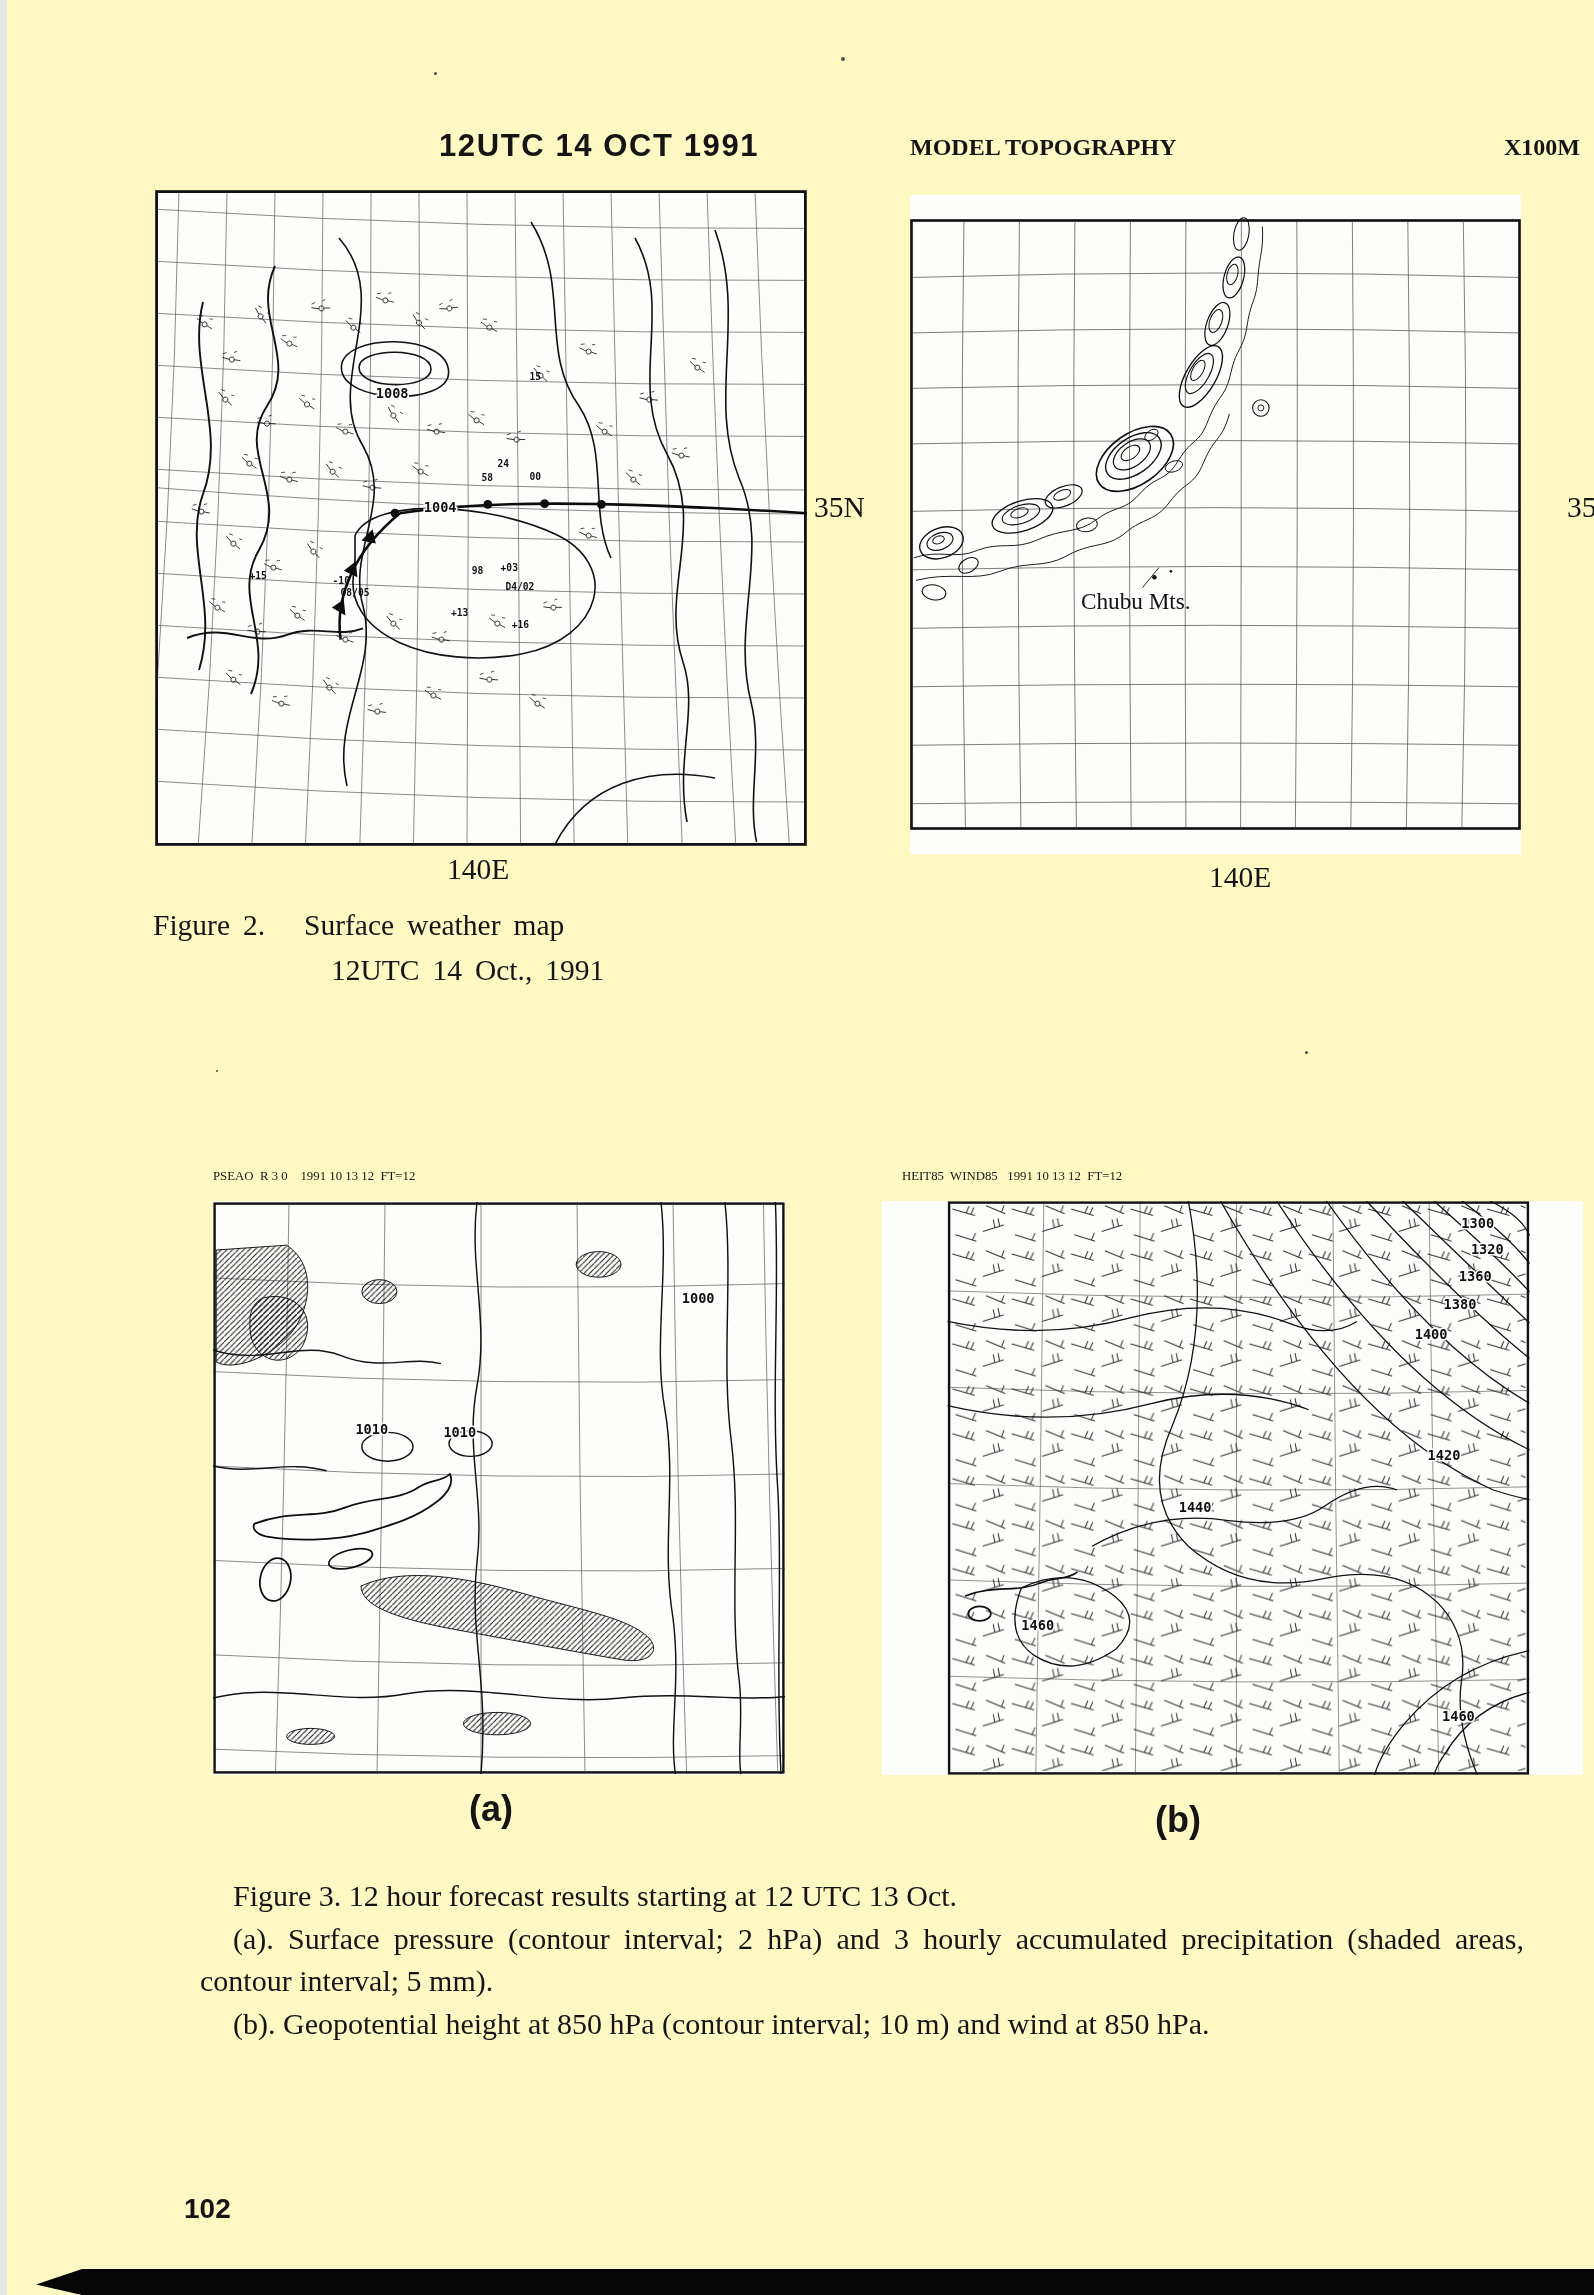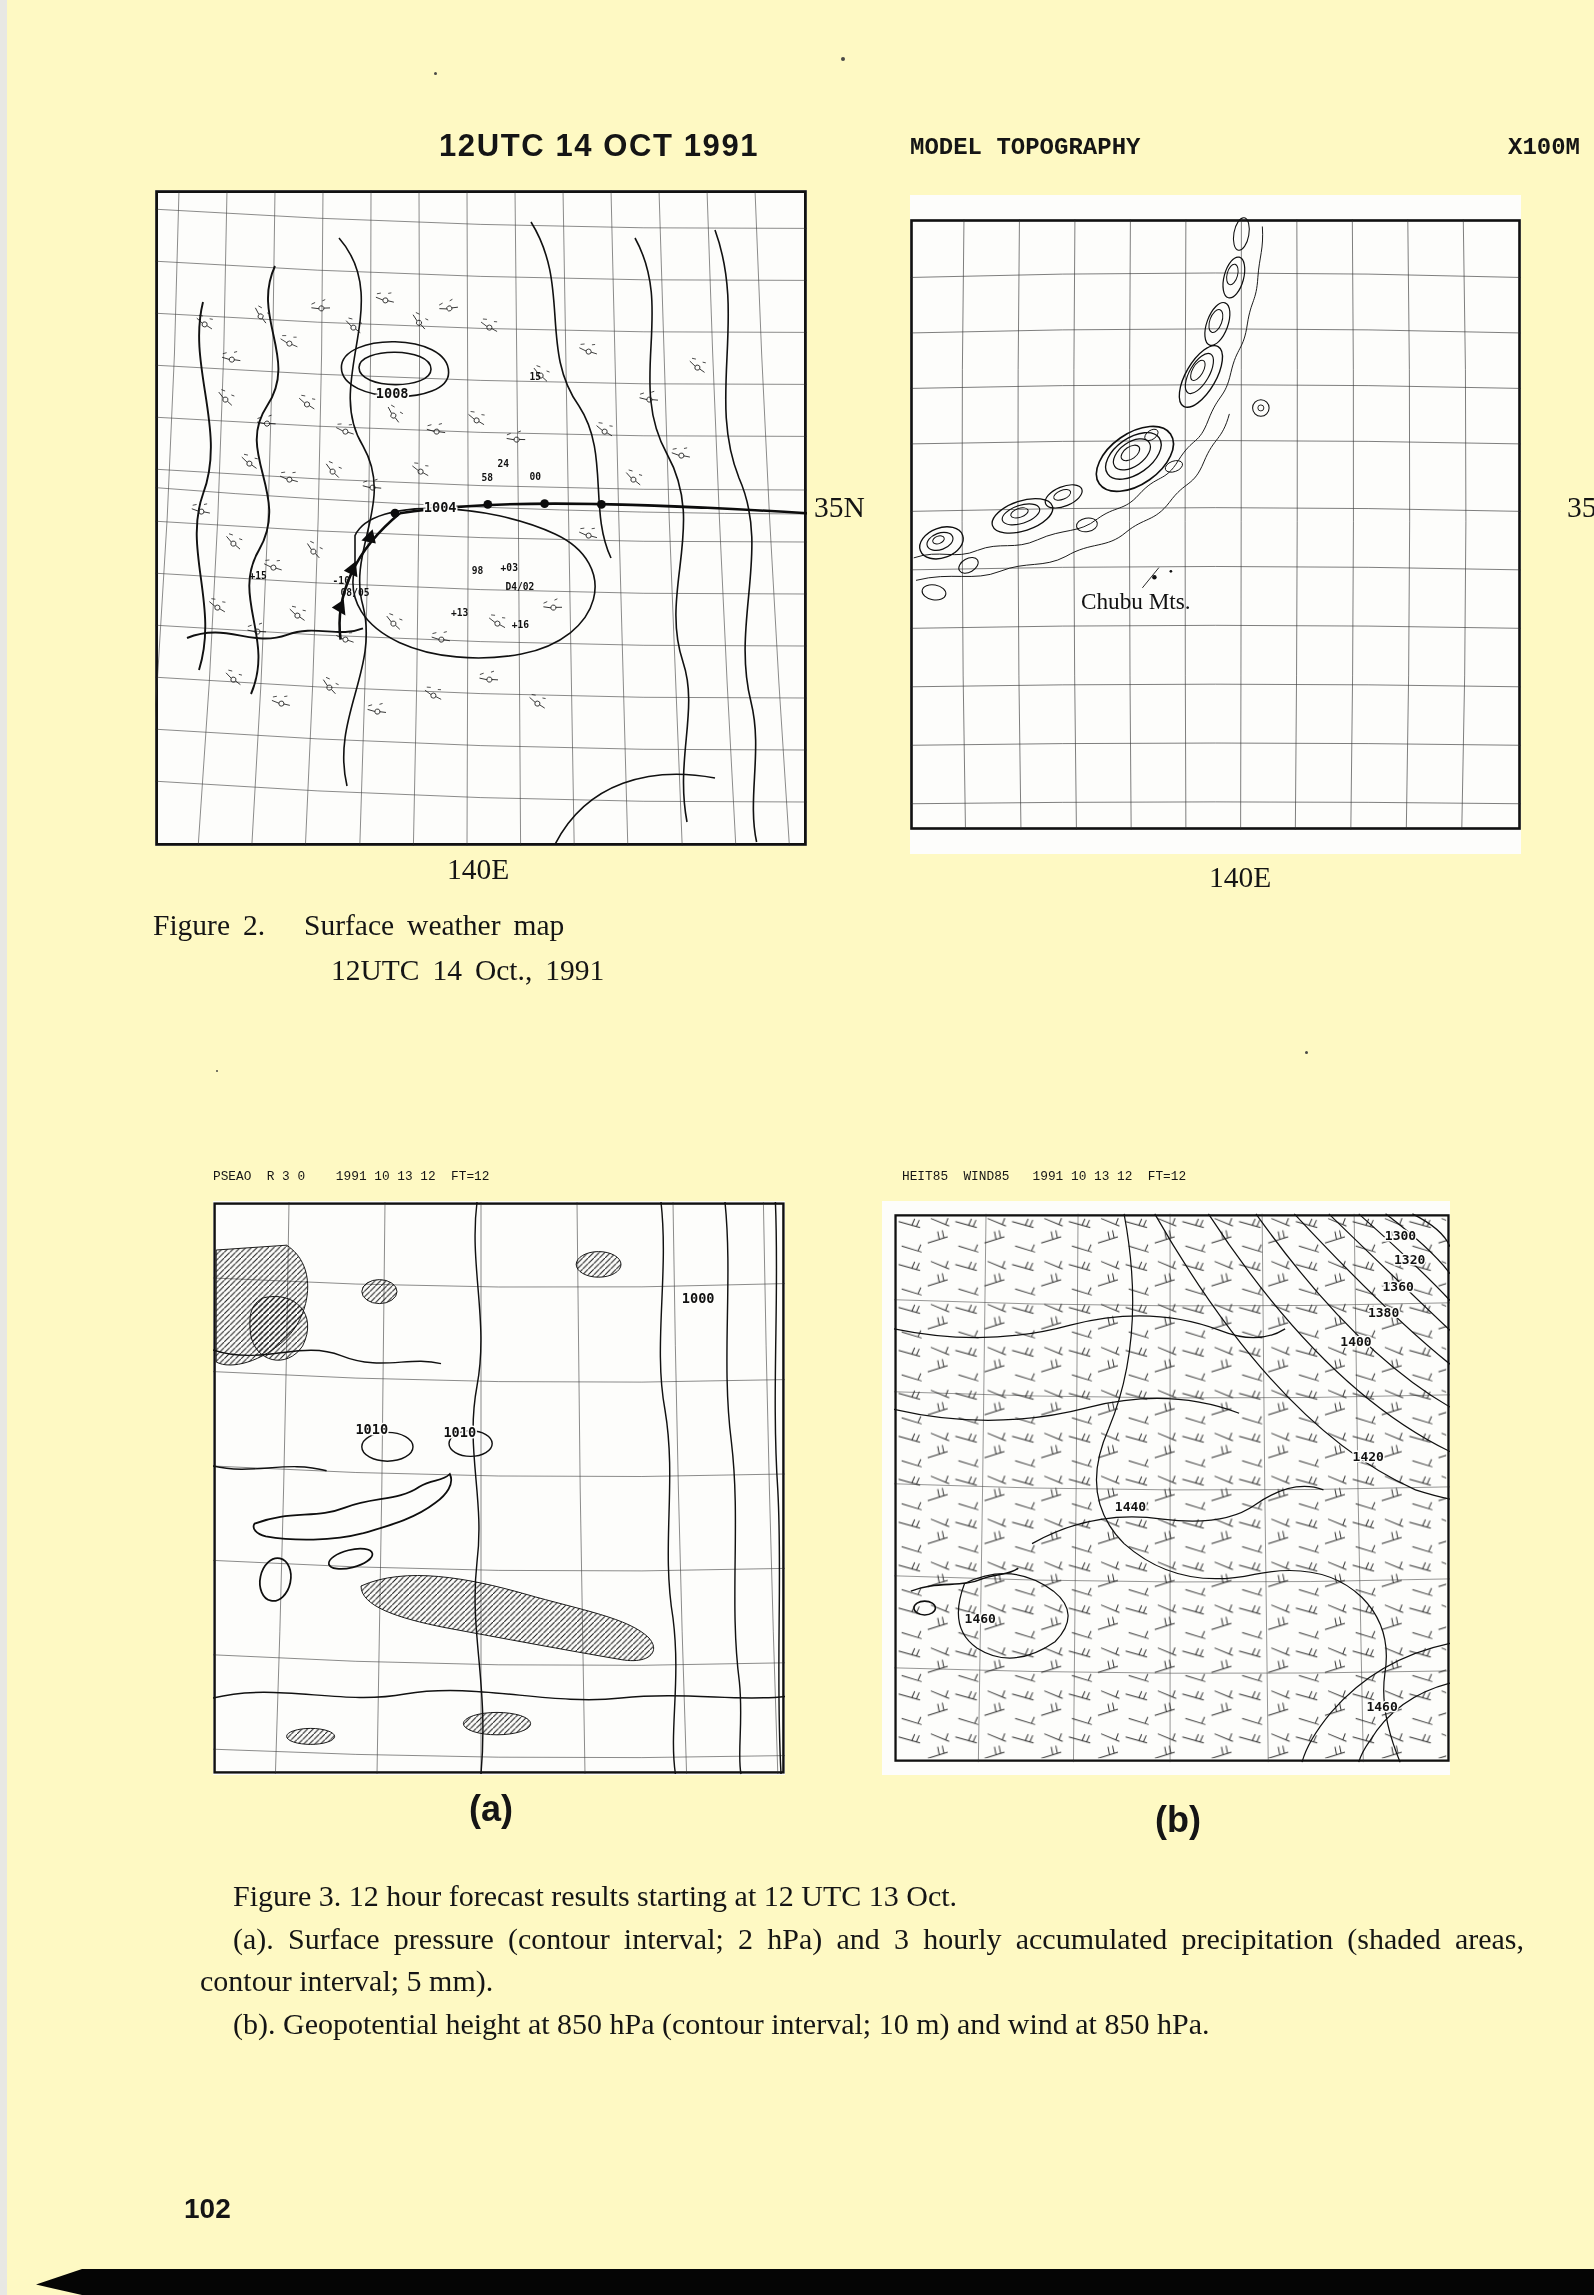--- a/index.html
+++ b/index.html
@@ -8,21 +8,21 @@
     position: relative;
     width: 1595px;
     height: 2295px;
     background: #fef9c3;
     color: #151515;
     overflow: hidden;
     font-family: "Liberation Serif", "DejaVu Serif", serif;
     margin-left: 7px;
   }
   .abs { position: absolute; }
-  .mono  { font-family: Liberation Mono, monospace; }
+  .mono  { font-family: Liberation Serif, serif; }
   .pre   { white-space: pre; }
 
   .fig1-title { left: 432px; top: 128px; font-size: 31px; font-weight: bold;
                 letter-spacing: 1.6px; font-family: "Liberation Sans","DejaVu Sans",sans-serif; }
   .map-frame { background: #fdfdfb; }
   .fig1-map { left: 148px; top: 190px; width: 652px; height: 656px; }
   .fig2-header { left: 903px; top: 134px; width: 670px; display: flex;
                  justify-content: space-between; font-size: 24px; font-weight: bold; }
   .fig2-map { left: 903px; top: 195px; width: 611px; height: 659px; }
 
@@ -32,21 +32,21 @@
   .fig2-lat { left: 1560px; top: 491px; }
   .fig2-lon { left: 1202px; top: 861px; }
 
   .caption { font-size: 29.5px; word-spacing: 5.6px; }
   .fig1-cap1 { left: 146px; top: 909px; }
   .fig1-cap2 { left: 324px; top: 954px; }
   .fig2-cap  { left: 872px; top: 909px; }
   .fig3a-header { left: 206px; top: 1169px; }
   .fig3b-header { left: 875px; top: 1169px; padding-left: 20px; }
   .fig3a-map { left: 206px; top: 1201px; width: 572px; height: 574px; }
-  .fig3b-map { left: 875px; top: 1201px; width: 568px; height: 574px; padding-left: 12px; }
+  .fig3b-map { left: 875px; top: 1201px; width: 701px; height: 574px; padding-left: 12px; }
   .panel-label { font-size: 36px; font-weight: bold;
                  font-family: "Liberation Sans","DejaVu Sans",sans-serif; }
   .fig3a-panel { left: 462px; top: 1788px; }
   .fig3b-panel { left: 1148px; top: 1799px; }
 
   .fig3-caption { left: 193px; top: 1875px; width: 1324px; font-size: 30px;
                   line-height: 1.42; text-align: justify; }
   .fig3-caption p { text-indent: 33px; }
 
   .page-number { left: 177px; top: 2193px; font-size: 28px;

